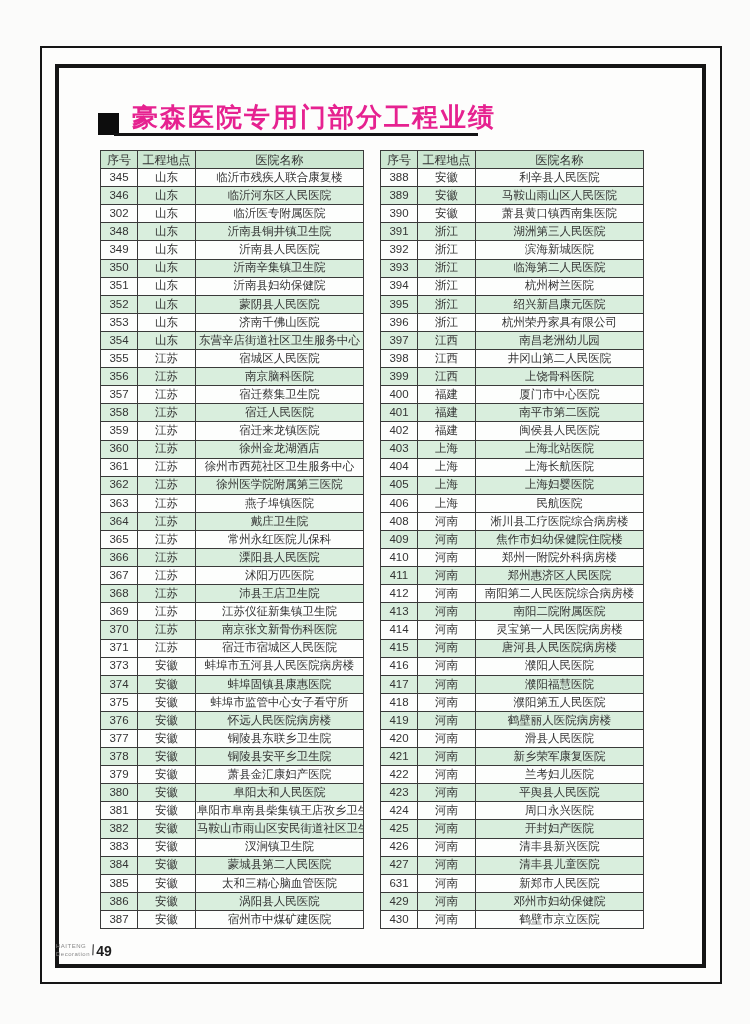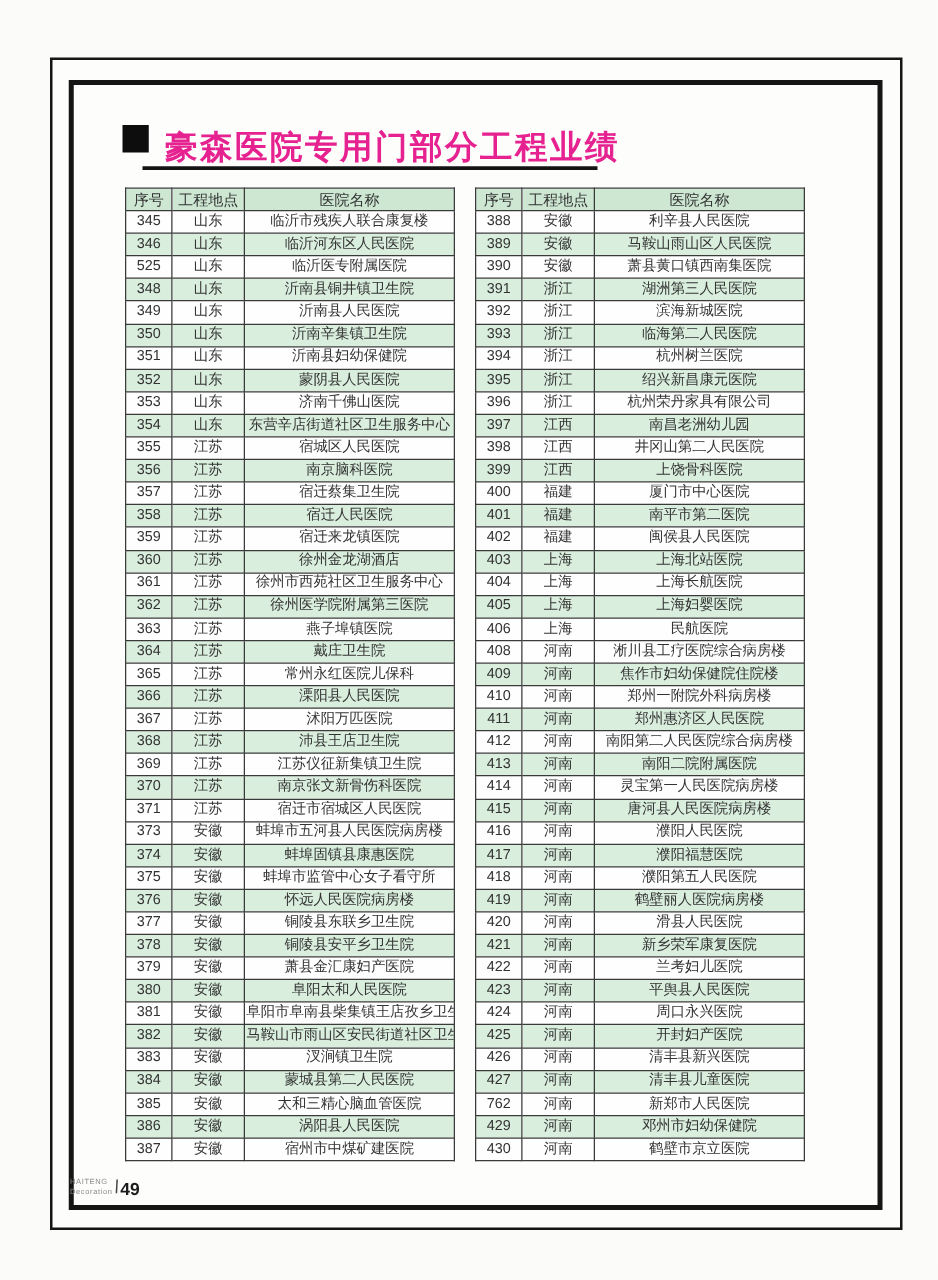--- a/index.html
+++ b/index.html
@@ -11,21 +11,21 @@
   }
   .outer-frame{
     position:absolute;left:40px;top:46px;width:678px;height:934px;
     border:2px solid #151515;background:#fdfdfc;
   }
   .inner-frame{
     position:absolute;left:13px;top:16px;right:14px;bottom:14px;
     border:4px solid #151515;background:#fdfdfc;
   }
   .title-block{
-    position:absolute;left:98px;top:100px;display:flex;align-items:flex-start;gap:13px;
+    position:absolute;left:98px;top:100px;display:flex;align-items:flex-end;gap:13px;
   }
   .title-square{width:21px;height:22px;background:#0d0d0d;}
   .title-text{
     font-size:26px;font-weight:bold;letter-spacing:2px;white-space:nowrap;
   }
   .title-underline{
     position:absolute;left:114px;top:133px;width:364px;height:3px;background:#141414;
   }
   .tables-wrap{
     position:absolute;left:100px;top:150px;width:548px;display:flex;gap:16px;
@@ -93,21 +93,21 @@
           <td>345</td>
           <td>山东</td>
           <td>临沂市残疾人联合康复楼</td>
         </tr>
         <tr class="green">
           <td>346</td>
           <td>山东</td>
           <td>临沂河东区人民医院</td>
         </tr>
         <tr class="white">
-          <td>525</td>
+          <td>302</td>
           <td>山东</td>
           <td>临沂医专附属医院</td>
         </tr>
         <tr class="green">
           <td>348</td>
           <td>山东</td>
           <td>沂南县铜井镇卫生院</td>
         </tr>
         <tr class="white">
           <td>349</td>
@@ -504,21 +504,21 @@
           <td>426</td>
           <td>河南</td>
           <td>清丰县新兴医院</td>
         </tr>
         <tr class="green">
           <td>427</td>
           <td>河南</td>
           <td>清丰县儿童医院</td>
         </tr>
         <tr class="white">
-          <td>762</td>
+          <td>631</td>
           <td>河南</td>
           <td>新郑市人民医院</td>
         </tr>
         <tr class="green">
           <td>429</td>
           <td>河南</td>
           <td>邓州市妇幼保健院</td>
         </tr>
         <tr class="white">
           <td>430</td>

